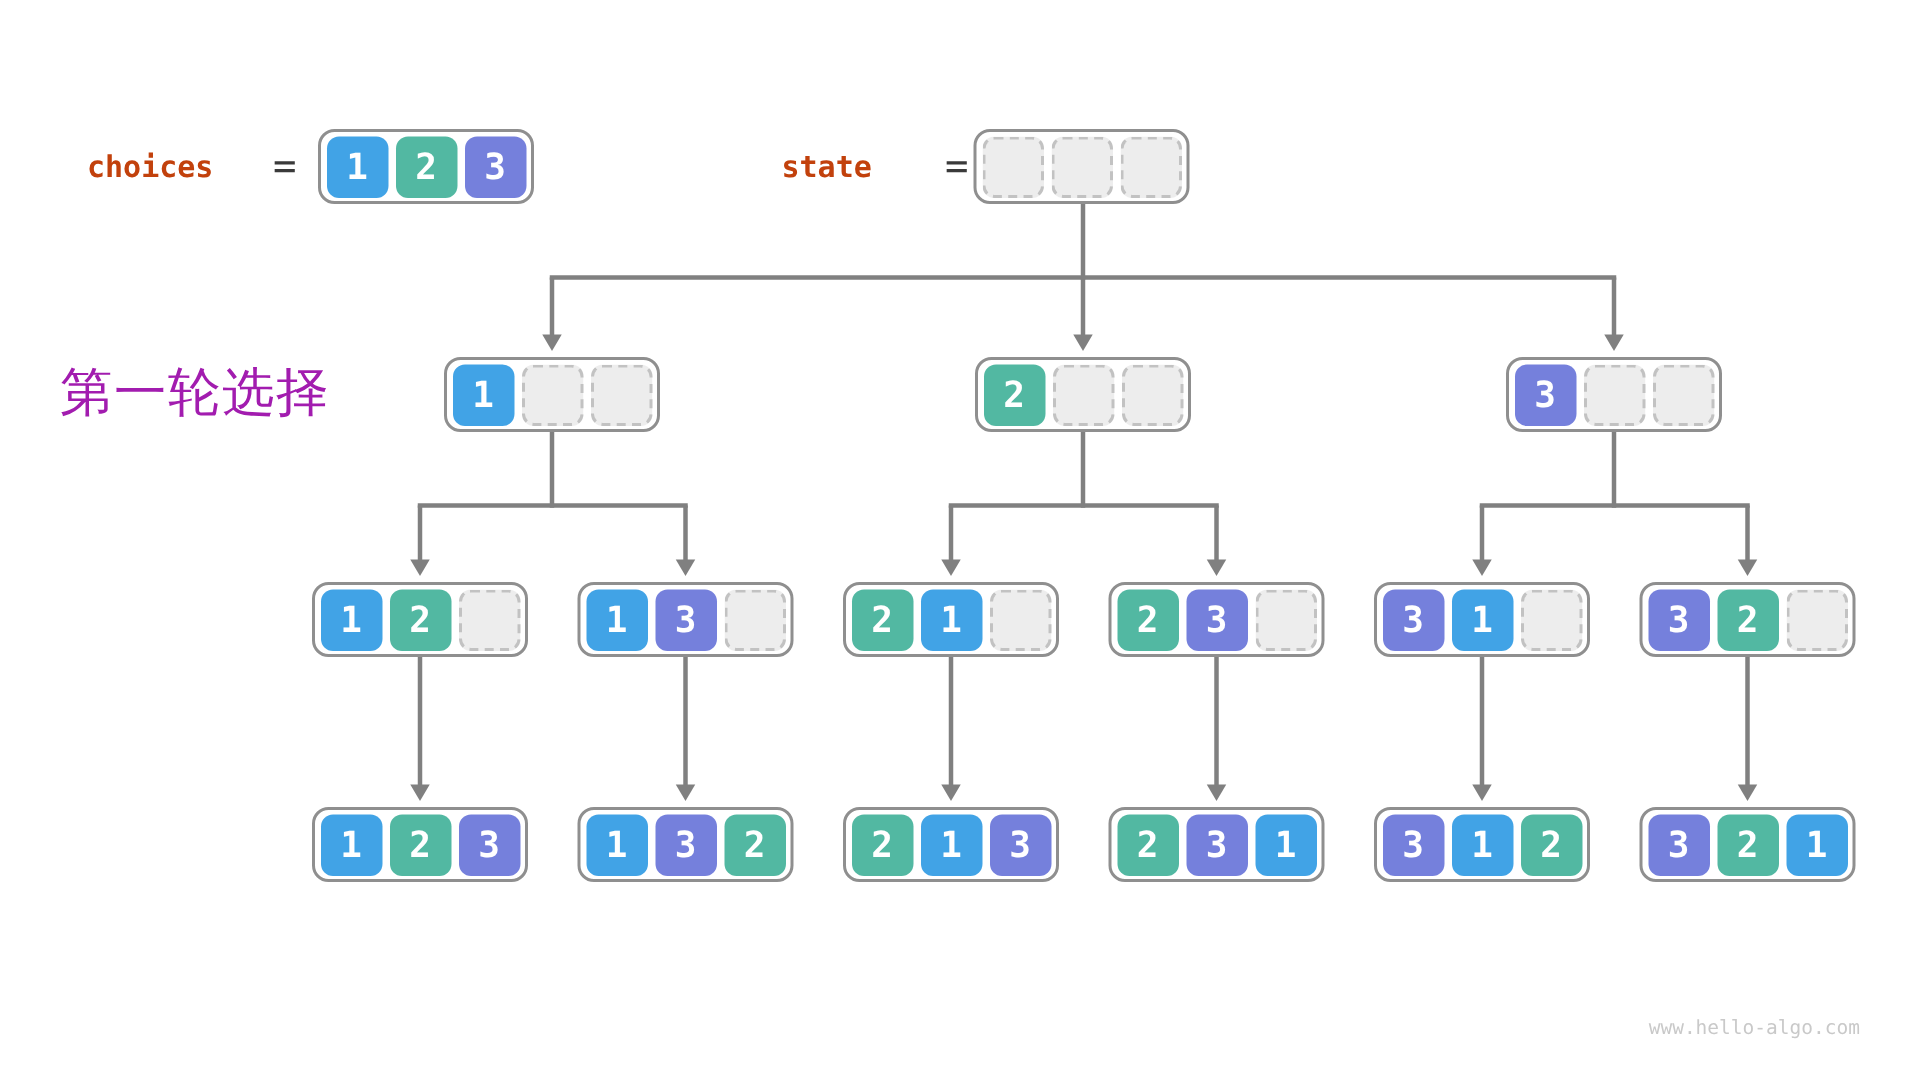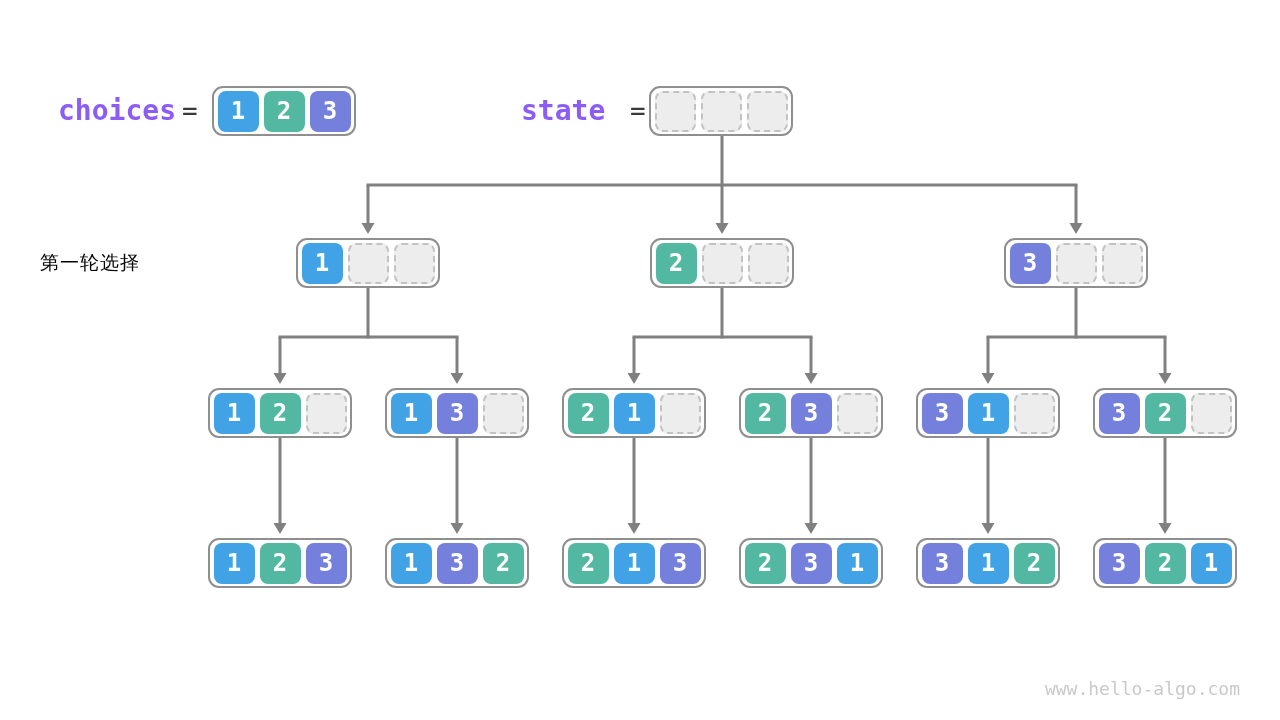--- a/index.html
+++ b/index.html
@@ -1,36 +1,36 @@
 <!DOCTYPE html>
 <html style="--value1: #41a3e6; --value2: #52b8a2; --value3: #7580dc; --empty_fill: #ededed; --empty_border: #c2c2c2; --node_border: #8f8f8f; --arrow: #808080; --cell_text: #ffffff; --footer_text: #c9c9c9;"><head>
 <meta charset="utf-8">
 <style>
   html,body{margin:0;padding:0;background:#fff;}
   .canvas{position:relative;width:1280px;height:720px;background:#ffffff;overflow:hidden;
           font-family:"Liberation Sans",sans-serif;}
   #arrows{position:absolute;left:0;top:0;}
   .code-label{position:absolute;top:86px;height:50px;line-height:50px;
-              font-family:"DejaVu Sans Mono",monospace;font-weight:bold;font-size:28px;color:#8b5cf6;}
+              font-family:"DejaVu Sans Mono",monospace;font-weight:bold;font-size:20px;color:#c2410c;}
   .eq{position:absolute;top:86px;height:50px;line-height:50px;
       font-family:"DejaVu Sans Mono",monospace;font-weight:normal;font-size:26px;color:#3a3a3a;}
   .node{position:absolute;width:144px;height:50px;box-sizing:border-box;background:#fff;
         border:2px solid var(--node_border);border-radius:11px;
         display:flex;align-items:center;justify-content:center;gap:5px;padding:3px;}
   .cell{width:41px;height:41px;box-sizing:border-box;border-radius:8px;flex:0 0 auto;
         display:flex;align-items:center;justify-content:center;
         font-family:"DejaVu Sans Mono",monospace;font-weight:bold;font-size:24px;color:var(--cell_text);}
   .cell.empty{background:var(--empty_fill);border:2px dashed var(--empty_border);}
   .cell.v1{background:var(--value1);}
   .cell.v2{background:var(--value2);}
   .cell.v3{background:var(--value3);}
-  .row-label{position:absolute;left:40px;font-size:19px;letter-spacing:1px;color:#000000;
+  .row-label{position:absolute;left:40px;font-size:35px;letter-spacing:1px;color:#a21caf;
              font-family:"DejaVu Sans",sans-serif;line-height:32px;}
   .footer{position:absolute;right:40px;top:678px;
-          font-family:"DejaVu Sans Mono",monospace;font-size:18px;color:var(--footer_text);}
+          font-family:"DejaVu Sans Mono",monospace;font-size:13px;color:var(--footer_text);}
 </style>
 </head>
 <body>
 
 <div class="canvas">
   <svg id="arrows" width="1280" height="720">
       <line x1="722" y1="136" x2="722" y2="186.5" stroke="#808080" stroke-width="3"></line>
       <line x1="366.5" y1="185" x2="1077.5" y2="185" stroke="#808080" stroke-width="3"></line>
       <line x1="368" y1="185" x2="368" y2="224" stroke="#808080" stroke-width="3"></line>
       <polygon points="361.5,223 374.5,223 368,234" fill="#808080"></polygon>

